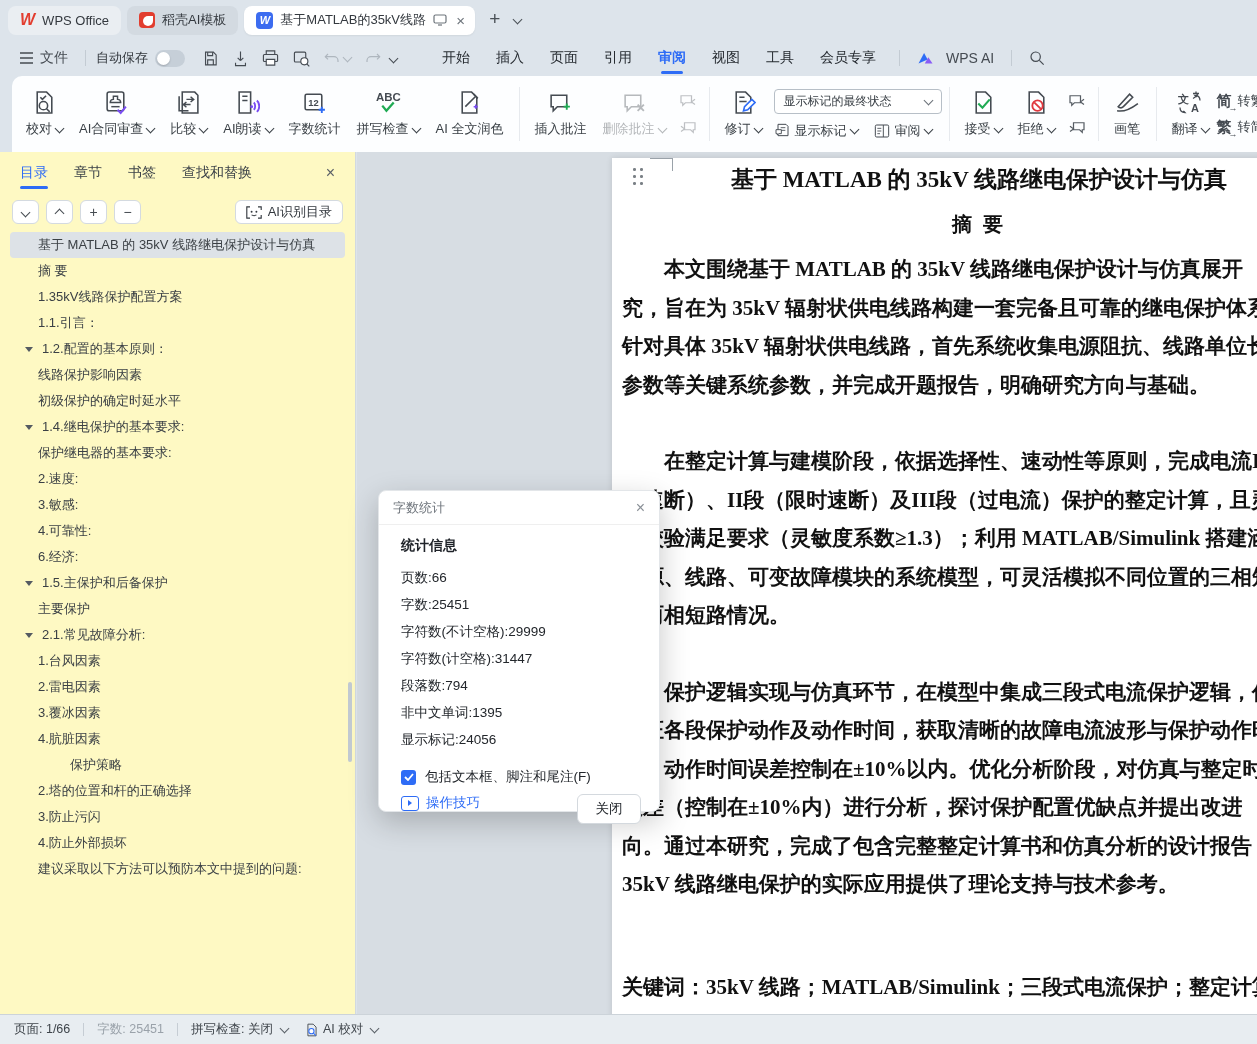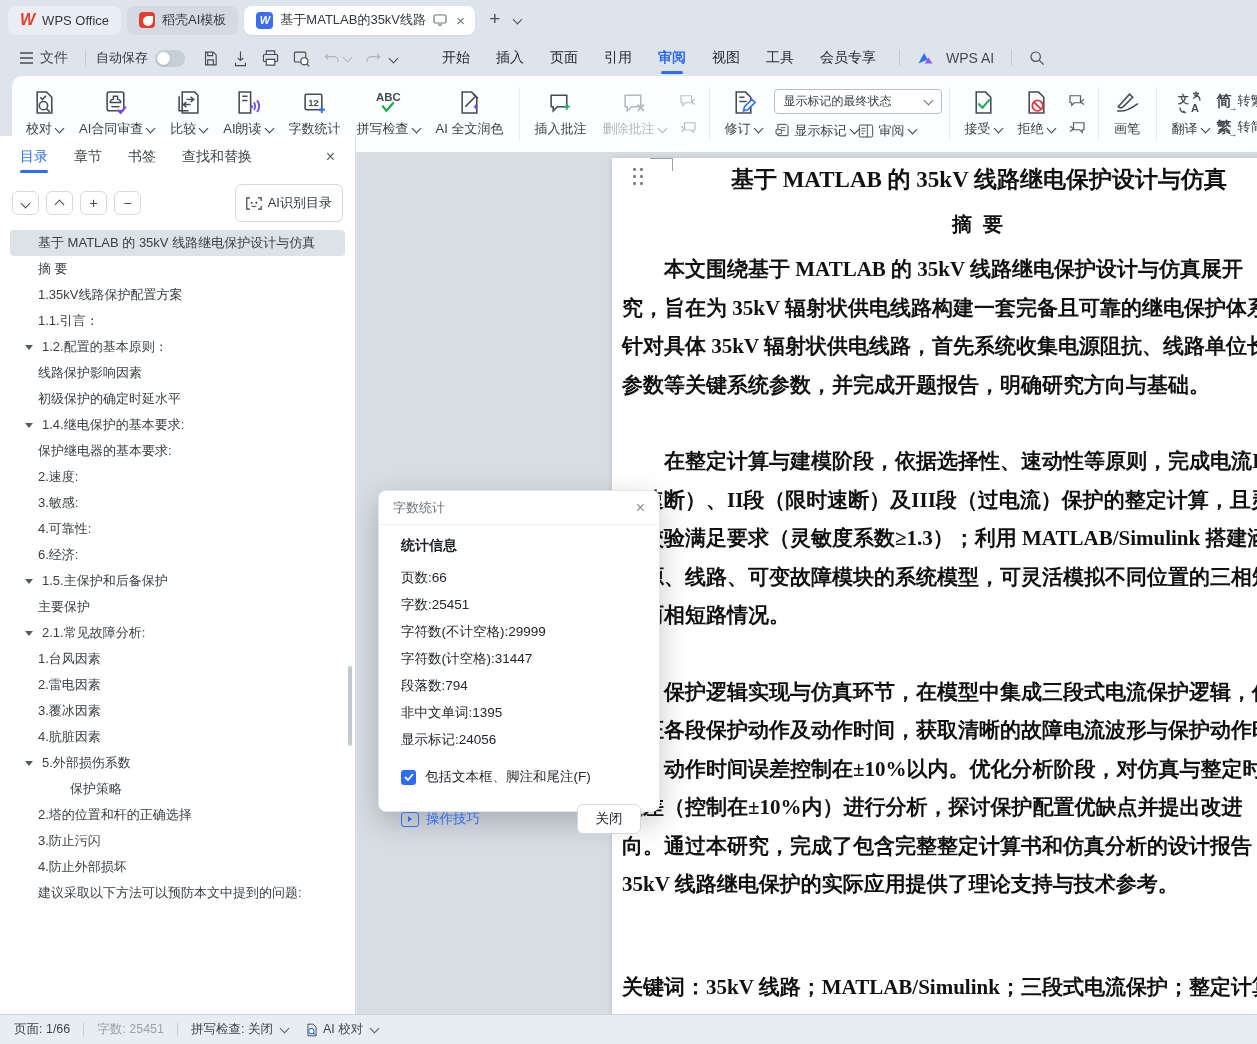--- a/index.html
+++ b/index.html
@@ -38,38 +38,38 @@
           display:flex;align-items:center;padding-left:6px;box-sizing:border-box}
   .rdiv{width:1px;height:54px;background:#e7eaee;margin:0 7px;flex:0 0 1px}
   .rbtn{display:flex;flex-direction:column;align-items:center;justify-content:center;gap:5px;padding:0 8px;color:#3a4046;font-size:13px;white-space:nowrap}
   .rbtn .lbl,.sbtn .lbl{display:flex;align-items:center}
   .dis{opacity:.38}
   .rcol{display:flex;flex-direction:column;gap:9px;margin:0 2px}
   .mini{width:24px;height:18px;display:flex;align-items:center;justify-content:center;color:#565c63}
   .revcol{display:flex;flex-direction:column;gap:8px;margin-left:4px}
   .rsel{width:168px;height:25px;border:1px solid #b7bfc7;border-radius:4px;display:flex;align-items:center;justify-content:space-between;
         padding:0 9px;font-size:12px;color:#3a4046;background:#fff;box-sizing:border-box}
-  .srow{display:flex;align-items:center;gap:0}
+  .srow{display:flex;align-items:center;gap:16px}
   .sbtn{display:flex;align-items:center;gap:5px;font-size:13px;color:#3a4046;white-space:nowrap}
   .transcol{display:flex;flex-direction:column;gap:7px;position:relative;padding-right:14px}
   .trow{display:flex;align-items:center;gap:4px;font-size:13px;color:#3a4046;white-space:nowrap}
   .cchar{font-size:15px;font-weight:bold;color:#454b52;position:relative;margin-right:2px}
   .cchar i{font-style:normal;font-size:9px;position:absolute;right:-6px;bottom:-2px;color:#454b52}
   
-  .sidebar{position:absolute;left:0;top:136px;width:356px;bottom:30px;background:#ffffff;border-right:1px solid #d2d9df;box-sizing:border-box;overflow:hidden}
+  .sidebar{position:absolute;left:0;top:152px;width:356px;bottom:30px;background:#fef9c3;border-right:1px solid #d2d9df;box-sizing:border-box;overflow:hidden}
   .stabs{display:flex;align-items:center;height:42px;padding:0 20px 0 20px;gap:26px;font-size:14px;color:#3c4248}
   .stab{position:relative;height:42px;display:flex;align-items:center}
   .stab.active{color:#2e6cf6}
   .stab.active::after{content:"";position:absolute;left:0;right:0;bottom:5px;height:3px;border-radius:2px;background:#2e6cf6}
   .sclose{margin-left:auto;color:#5a6067;font-size:16px}
   .stools{display:flex;align-items:center;padding:6px 12px 0 12px;gap:7px}
   .sqbtn{width:27px;height:24px;background:#fff;border:1px solid #d4dae0;border-radius:6px;display:flex;align-items:center;justify-content:center;color:#454b51;font-size:14px;box-sizing:border-box}
   .sqbtn .chev{margin:0}
   .sqbtn .up{transform:rotate(225deg);margin-top:3px}
-  .aibtn{margin-left:auto;height:38px;background:#fff;border:1px solid #d4dae0;border-radius:6px;display:flex;align-items:center;gap:6px;padding:0 10px;font-size:13px;color:#33383e;box-sizing:border-box}
+  .aibtn{margin-left:auto;height:24px;background:#fff;border:1px solid #d4dae0;border-radius:6px;display:flex;align-items:center;gap:6px;padding:0 10px;font-size:13px;color:#33383e;box-sizing:border-box}
   .toc{margin-top:8px;font-size:13px;color:#3b4045}
   .titem{height:26px;display:flex;align-items:center;padding-left:38px;white-space:nowrap;overflow:hidden}
   .titem.l1{}
   .titem.l2{padding-left:70px}
   .titem.sel{background:#dde2e7;border-radius:4px;margin:0 10px;padding-left:28px}
   .arr{width:0;height:0;border-left:4px solid transparent;border-right:4px solid transparent;border-top:5px solid #555b62;margin-right:9px;margin-left:-13px;flex:0 0 auto}
   .sthumb{position:absolute;right:3px;top:530px;width:4px;height:80px;border-radius:2px;background:#c2cad2}
   
   .docarea{position:absolute;left:357px;top:152px;right:0;bottom:30px;background:#d7dde3;overflow:hidden}
   .page{position:absolute;left:255px;top:6px;width:790px;height:900px;background:#fff;box-shadow:0 0 6px rgba(0,0,0,.12)}
@@ -87,21 +87,21 @@
   
   .dlg{position:absolute;left:378px;top:490px;width:282px;height:322px;background:#fff;border:1px solid #e3e6e9;border-radius:8px;
        box-shadow:0 10px 30px rgba(0,0,0,.22);z-index:20;color:#23272c;box-sizing:border-box}
   .dlg-h{height:33px;display:flex;align-items:center;padding:0 14px;color:#6f757c;border-bottom:1px solid #efefef;font-size:13px}
   .dlg-x{margin-left:auto;color:#8a9097;font-size:16px;line-height:1}
   .dlg-b{padding:12px 18px 0 22px}
   .dlg-sec{font-weight:bold;font-size:14px;margin-bottom:9px;color:#1f2329}
   .drow{height:27px;display:flex;align-items:center;font-size:13.5px}
   .dchk{display:flex;align-items:center;gap:9px;margin-top:15px;font-size:13.5px}
   .chkbox{width:15px;height:15px;border-radius:3px;background:#2e6cf6;display:flex;align-items:center;justify-content:center;flex:0 0 auto}
-  .dlg-f{display:flex;align-items:center;margin-top:18px}
+  .dlg-f{display:flex;align-items:flex-start;margin-top:8px}
   .tips{color:#2e6cf6;display:flex;gap:7px;align-items:center;font-size:13.5px}
   .tipsicon{width:16px;height:13px;border:1.4px solid #2e6cf6;border-radius:3px;display:flex;align-items:center;justify-content:center}
   .tipsicon i{width:0;height:0;border-left:4px solid #2e6cf6;border-top:3px solid transparent;border-bottom:3px solid transparent}
   .closebtn{margin-left:auto;width:64px;height:30px;border:1px solid #d4d9de;border-radius:6px;background:#fff;display:flex;align-items:center;justify-content:center;font-size:13.5px;color:#23272c;box-sizing:border-box}
   
   .status{position:absolute;left:0;bottom:0;width:100%;height:30px;background:#e8edf1;border-top:1px solid #ccd3d9;
           display:flex;align-items:center;padding-left:14px;font-size:12.5px;color:#3e444a;gap:13px;box-sizing:border-box}
   .sdiv{width:1px;height:13px;background:#c6cdd4}
   .gray{color:#9aa2aa}
   .stitem{display:flex;align-items:center;gap:4px}
@@ -531,24 +531,20 @@
         <span>1.台风因素</span>
       </div>
       <div class="titem l1">
         <span>2.雷电因素</span>
       </div>
       <div class="titem l1">
         <span>3.覆冰因素</span>
       </div>
       <div class="titem l1">
         <span>4.肮脏因素</span>
-      </div>
-      <div class="titem l1">
-        <span class="arr"></span>
-        <span>5.外部损伤系数</span>
       </div>
       <div class="titem l2">
         <span>保护策略</span>
       </div>
       <div class="titem l1">
         <span>2.塔的位置和杆的正确选择</span>
       </div>
       <div class="titem l1">
         <span>3.防止污闪</span>
       </div>

